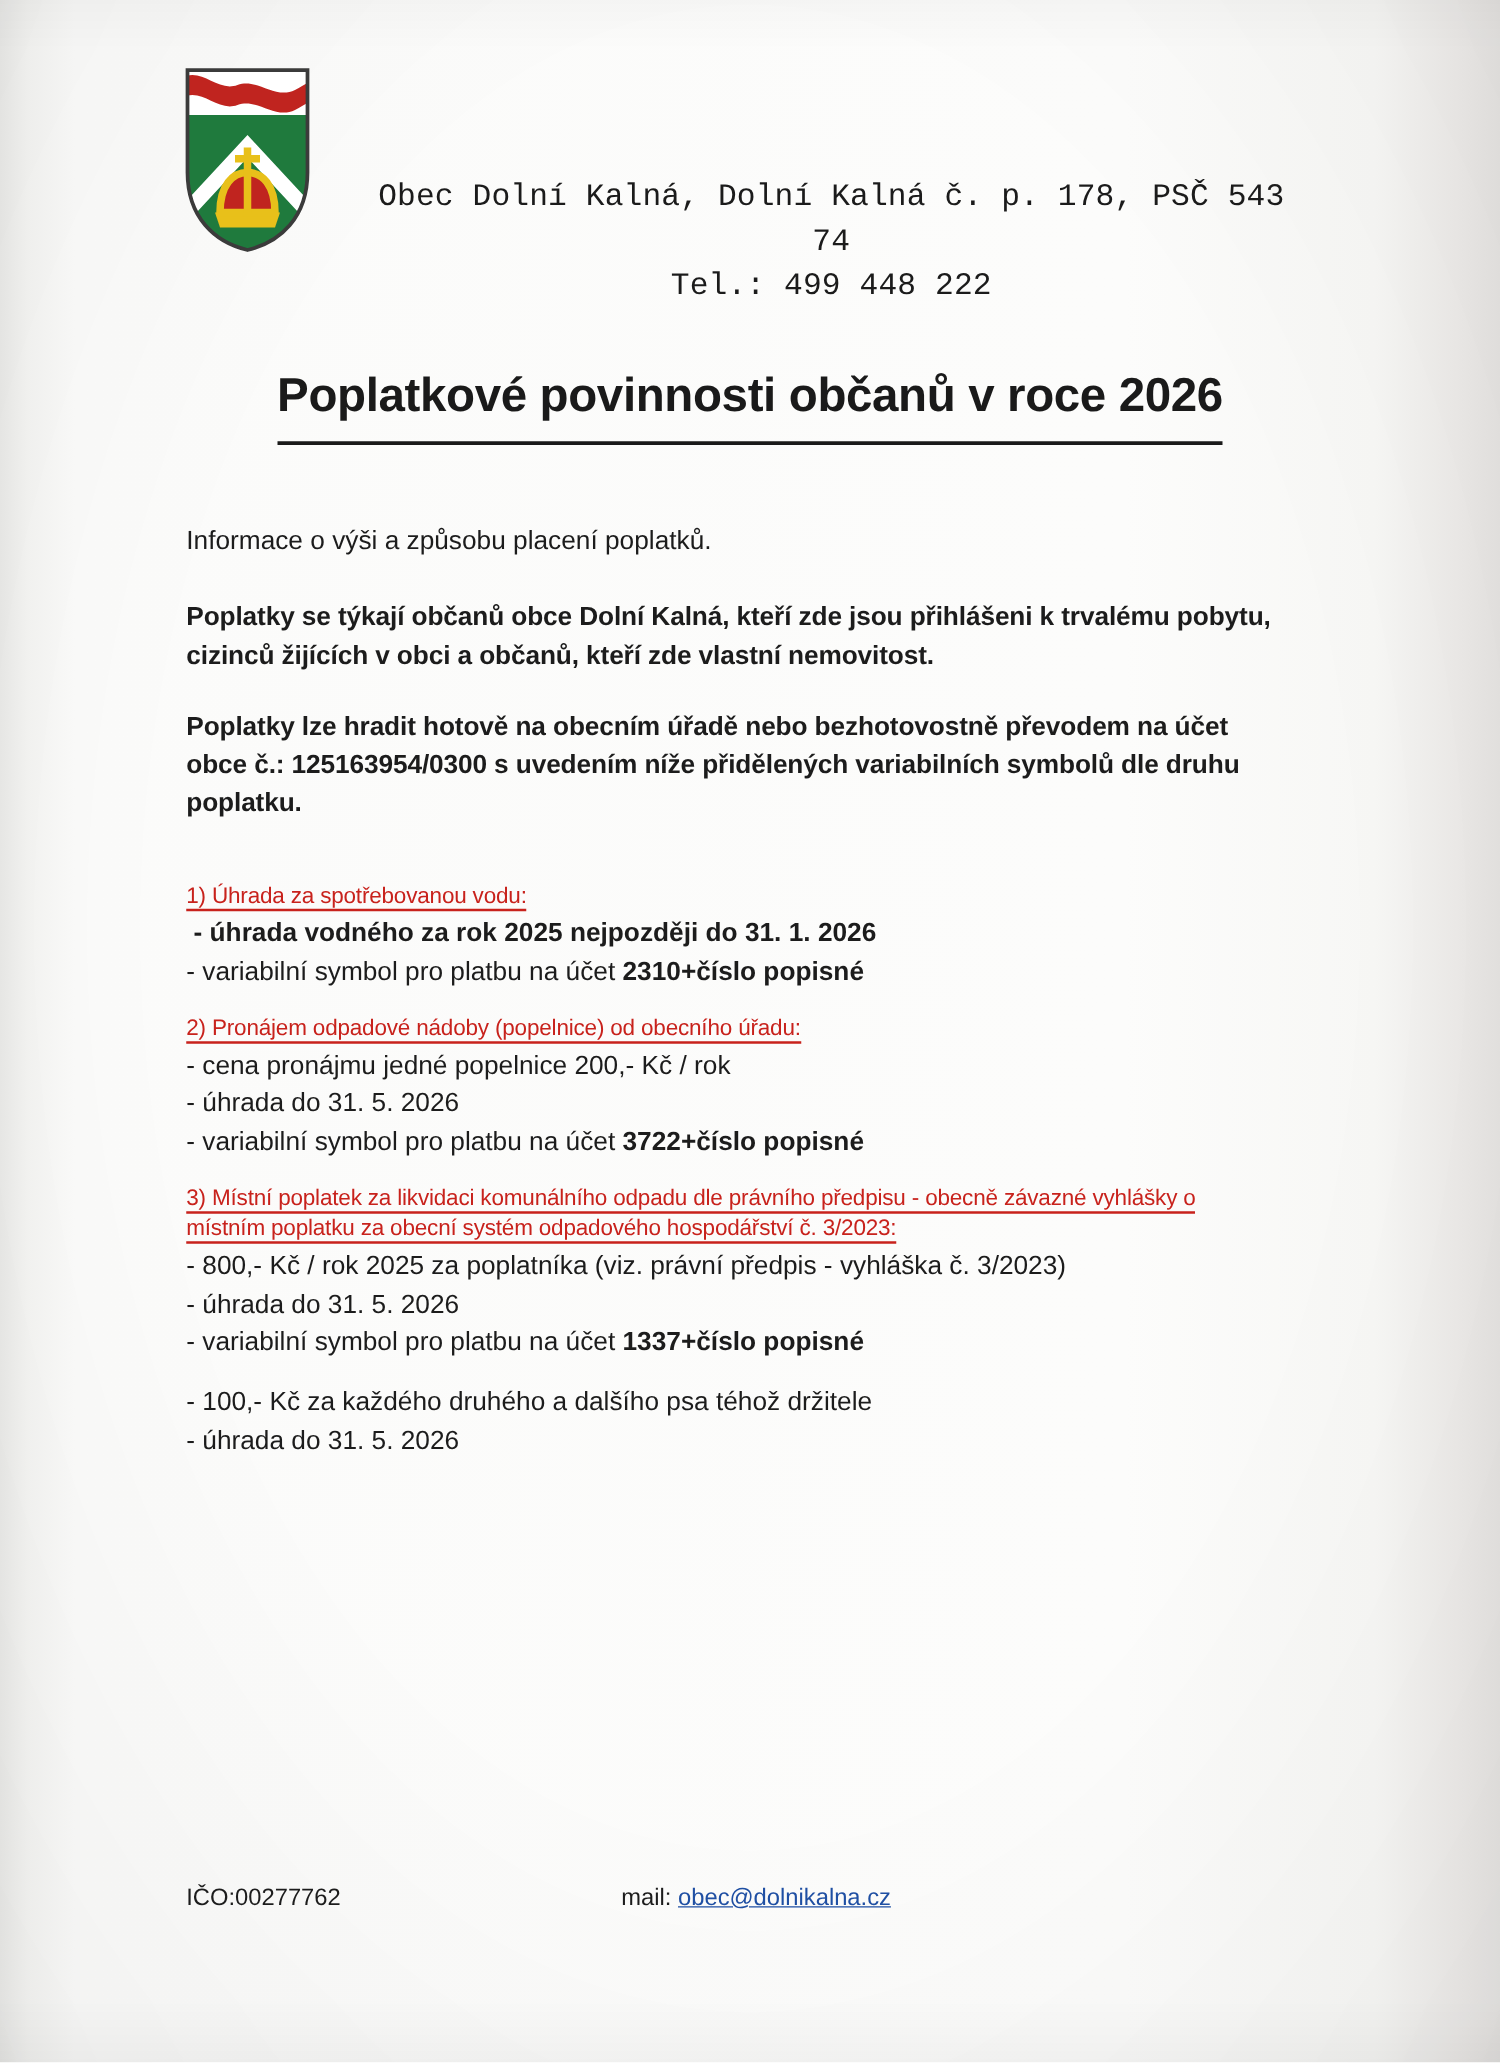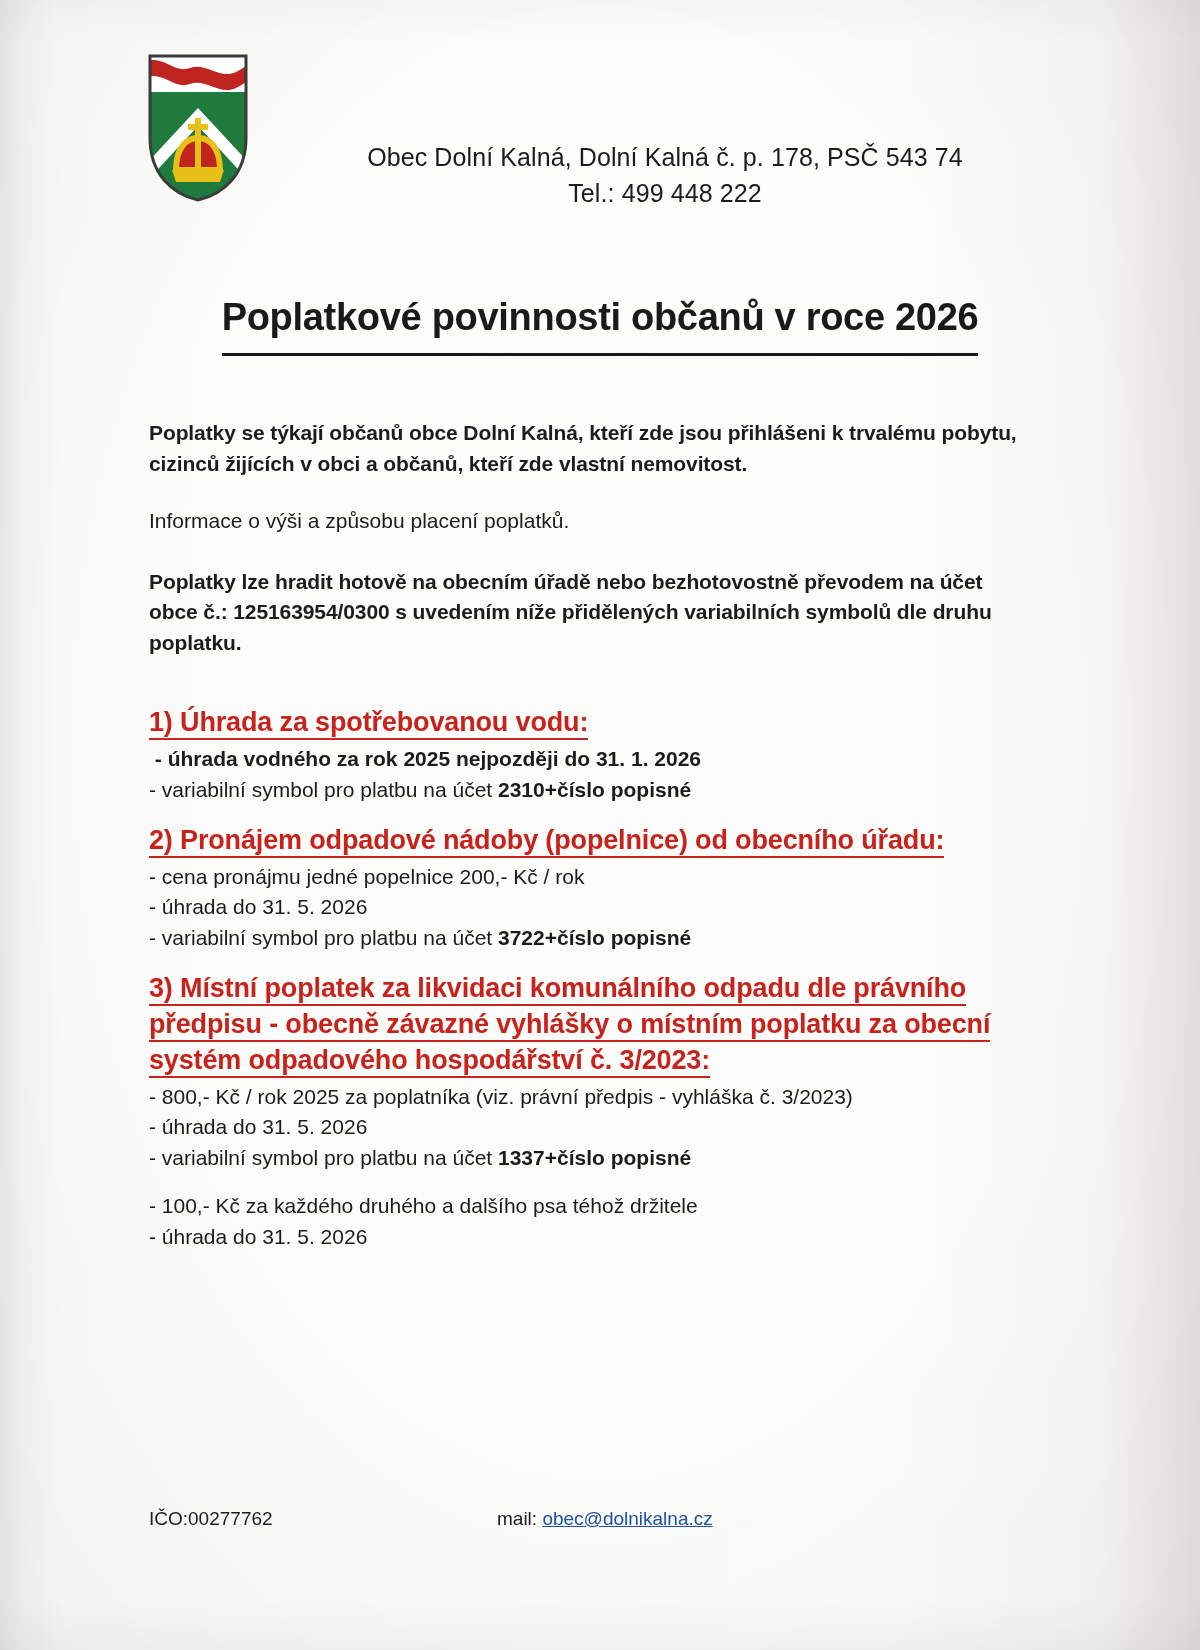--- a/index.html
+++ b/index.html
@@ -42,20 +42,21 @@
     z-index: 2;
   }
 
   
   .header {
     position: absolute;
     left: 0;
     top: 0;
     width: 1104px;
     height: 240px;
+    font-family: Liberation Mono, monospace;
   }
   .crest {
     position: absolute;
     left: 146px;
     top: 52px;
     width: 104px;
     height: 152px;
   }
   .addr-block {
     position: absolute;
@@ -108,22 +109,22 @@
     margin-bottom: 30px;
   }
 
   
   .section {
     margin-top: 18px;
   }
   .section.first { margin-top: 46px; }
   .sec-head {
     color: #c8221c;
-    font-weight: bold;
-    font-size: 27px;
+    font-weight: normal;
+    font-size: 18px;
     line-height: 1.33;
     letter-spacing: -0.15px;
     margin: 0 0 3px 0;
   }
   .sec-head u {
     text-decoration: none;
     border-bottom: 2px solid #c8221c;
     padding-bottom: 1px;
     box-decoration-break: clone;
     -webkit-box-decoration-break: clone;
@@ -206,22 +207,22 @@
         <div>Tel.: 499 448 222</div>
       </div>
     </div>
 
     <div class="doc-title">
       <span>Poplatkové povinnosti občanů v roce 2026</span>
     </div>
 
     <div class="body-area">
 
+      <p class="para lead">Informace o výši a způsobu placení poplatků.</p>
       <p class="para bold">Poplatky se týkají občanů obce Dolní Kalná, kteří zde jsou přihlášeni k trvalému pobytu, cizinců žijících v obci a občanů, kteří zde vlastní nemovitost.</p>
-      <p class="para lead">Informace o výši a způsobu placení poplatků.</p>
       <p class="para bold">Poplatky lze hradit hotově na obecním úřadě nebo bezhotovostně převodem na účet obce č.: 125163954/0300 s uvedením níže přidělených variabilních symbolů dle druhu poplatku.</p>
 
       <div class="section first">
         <p class="sec-head">
           <u>1) Úhrada za spotřebovanou vodu:</u>
         </p>
         <p class="sec-line allbold"> - úhrada vodného za rok 2025 nejpozději do 31. 1. 2026</p>
         <p class="sec-line"><span>- variabilní symbol pro platbu na účet </span><b>2310+číslo popisné</b></p>
       </div>
 

